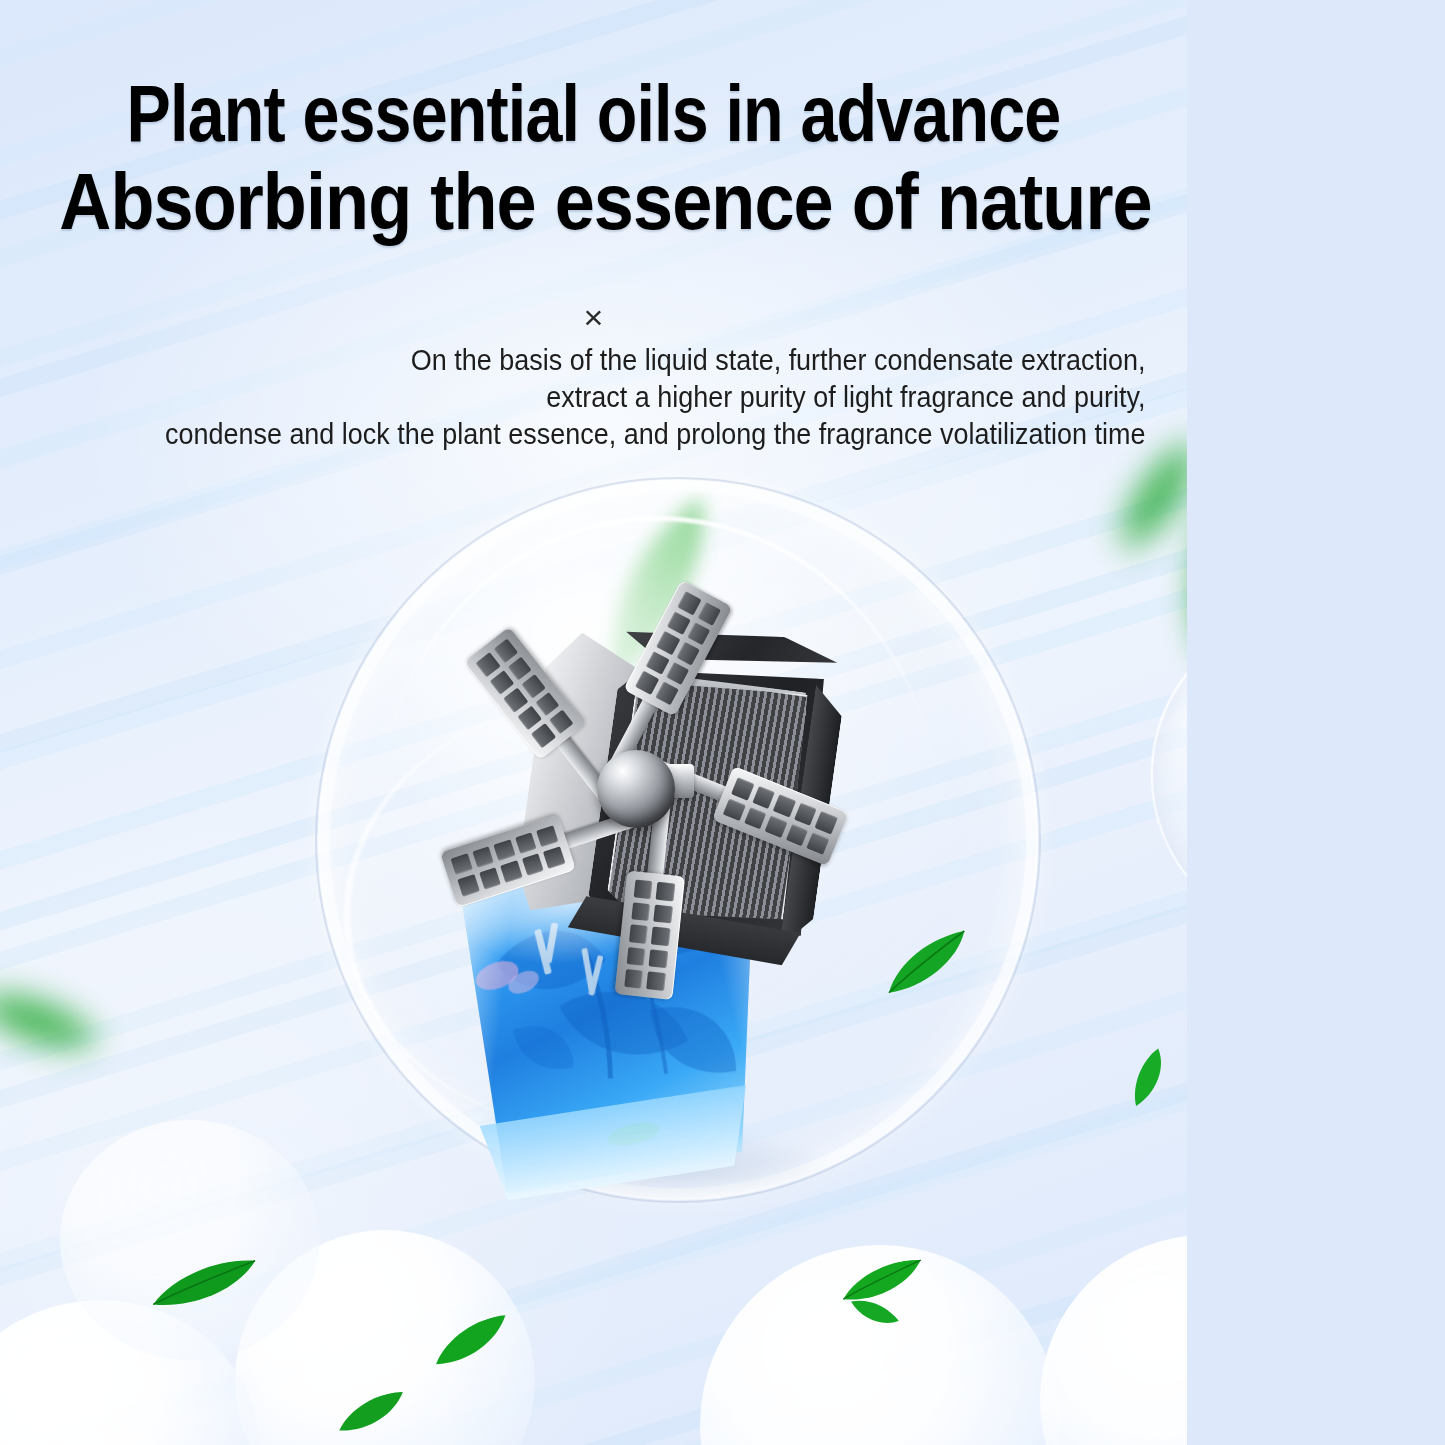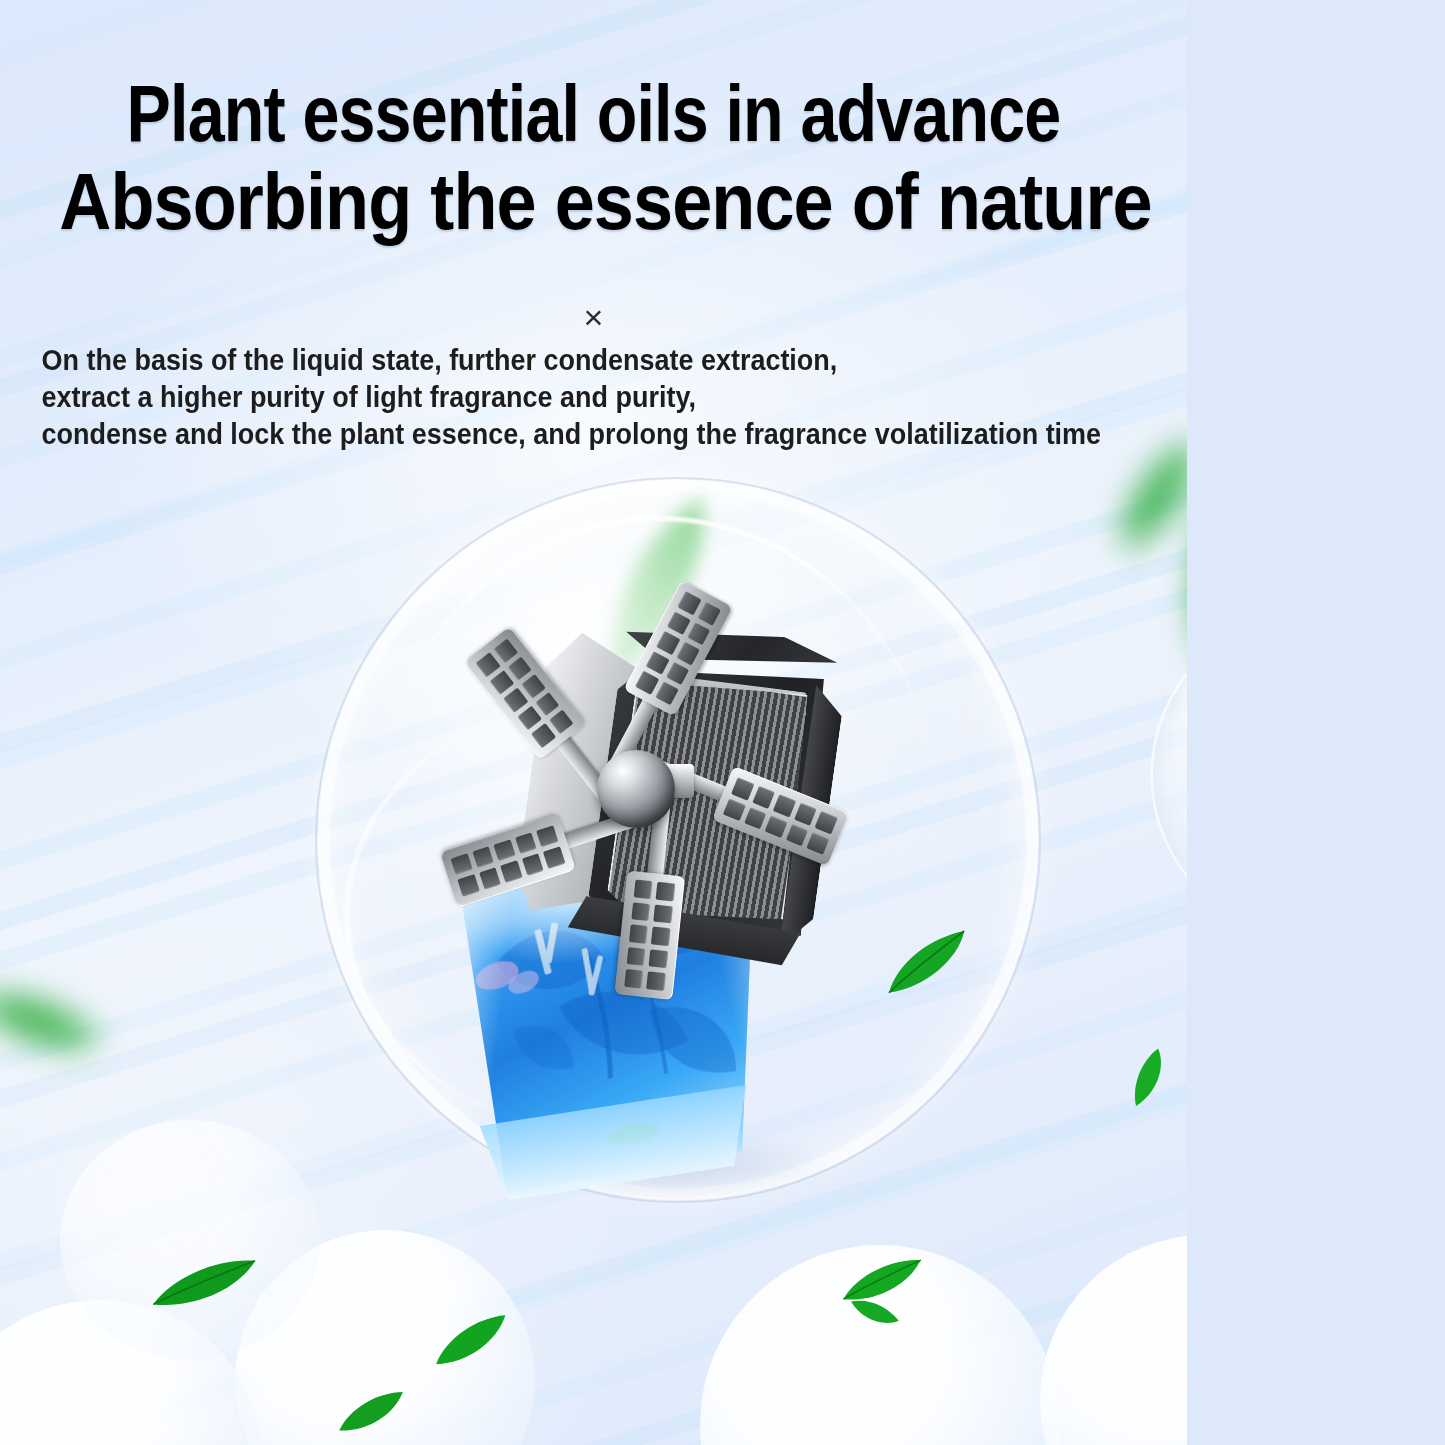--- a/index.html
+++ b/index.html
@@ -121,22 +121,22 @@
     white-space:nowrap;
   }
   .hl1{top:72px;font-size:80px;line-height:84px;transform:scaleX(.83);}
   .hl2{top:160px;font-size:80px;line-height:84px;transform:scaleX(.90);}
 
   .xmark{
     position:absolute;left:0;right:0;top:300px;text-align:center;
     font-size:34px;color:#2a2a2a;font-weight:400;line-height:34px;
   }
   .body-copy{
-    position:absolute;left:0;right:0;top:342px;text-align:left;
-    color:#1d1d1d;font-size:29px;line-height:37px;font-weight:700;
+    position:absolute;left:0;right:0;top:342px;text-align:right;
+    color:#1d1d1d;font-size:29px;line-height:37px;font-weight:400;
   }
   .body-copy div{transform:scaleX(.93);white-space:nowrap;}
 
   
   #product{
     position:absolute;left:380px;top:520px;width:600px;height:700px;
   }
 
   
   .bottle{

